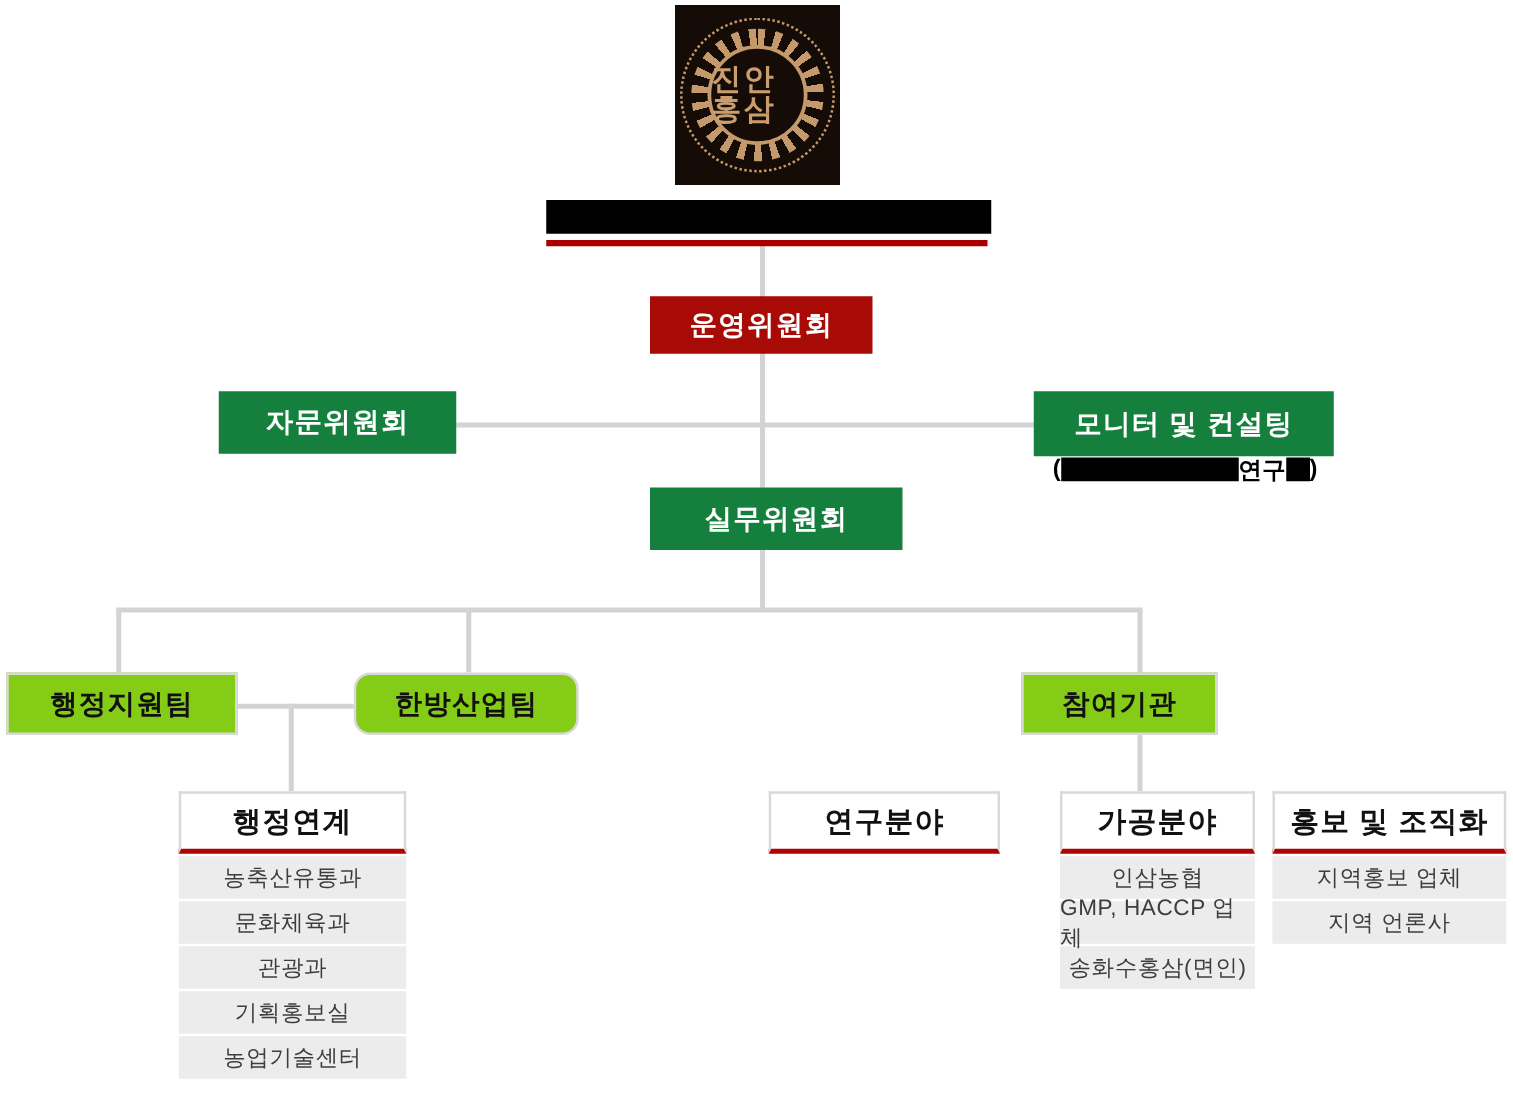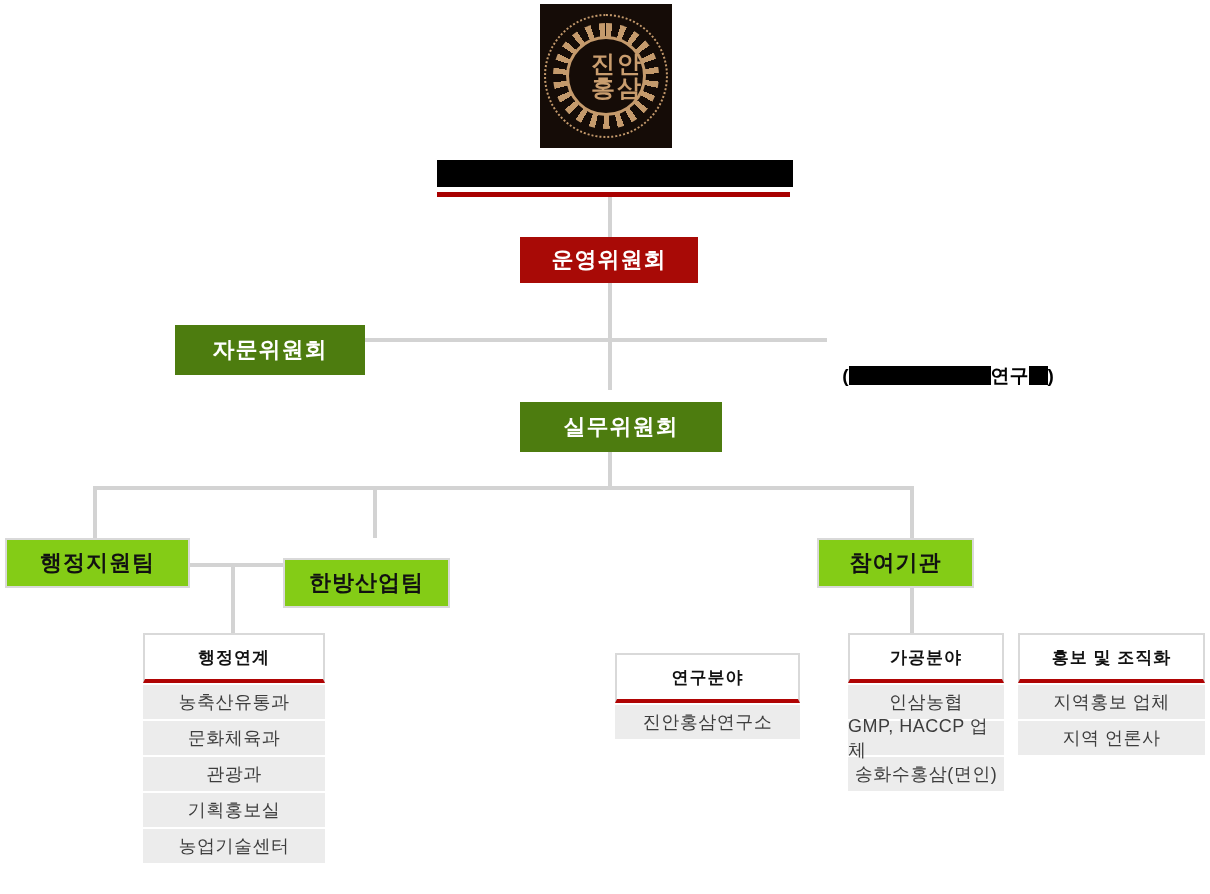--- a/index.html
+++ b/index.html
@@ -8,57 +8,57 @@
     font-family:"Liberation Sans", sans-serif;overflow:hidden;
   }
   
   .line{position:absolute;background:#d3d3d3;}
   
   .node{
     position:absolute;display:flex;align-items:center;justify-content:center;
     font-weight:bold;letter-spacing:1px;box-sizing:border-box;
   }
   .node.red{background:#a80a06;color:#ffffff;font-size:22px;}
-  .node.orange{background:#4d7c0f;color:#ffffff;font-size:22px;margin-top:12px;}
+  .node.orange{background:#15803d;color:#ffffff;font-size:22px;}
   .node.white{background:#84cc16;border:2px solid #d9d9d9;color:#111111;font-size:22px;}
   
   .logo{
     position:absolute;left:540px;top:4px;width:132px;height:144px;background:#150c07;
     display:flex;align-items:center;justify-content:center;
   }
   .emblem{
     width:120px;height:120px;border-radius:50%;border:2px dotted #c49a6c;
     display:flex;align-items:center;justify-content:center;
   }
   .emblem-band{
     width:106px;height:106px;border-radius:50%;
     background:repeating-conic-gradient(#c49a6c 0deg 7deg, transparent 7deg 16deg);
     display:flex;align-items:center;justify-content:center;
   }
   .emblem-core{
     width:74px;height:74px;border-radius:50%;background:#150c07;border:3px solid #c49a6c;
-    display:flex;flex-direction:column;align-items:flex-end;justify-content:center;
+    display:flex;flex-direction:column;align-items:flex-start;justify-content:center;
     color:#c99d6e;font-weight:bold;font-size:24px;line-height:1.02;letter-spacing:2px;
   }
   
   .masked-title{position:absolute;left:437px;top:160px;width:356px;height:27px;background:#000000;}
   .title-underline{position:absolute;left:437px;top:192px;width:353px;height:5px;background:#a80000;}
   
   .monitor-note{
     position:absolute;left:820px;top:363px;width:256px;height:25px;
     display:flex;align-items:center;justify-content:center;
     font-weight:bold;font-size:19px;color:#000000;
   }
   .mask-bar{background:#000000;height:19px;display:inline-block;}
   
   .col{position:absolute;box-sizing:border-box;}
   .col-header{
     height:50px;background:#ffffff;border:2px solid #d9d9d9;border-bottom:4px solid #b00404;
     display:flex;align-items:center;justify-content:center;
-    font-weight:bold;font-size:17px;color:#111111;box-sizing:border-box;letter-spacing:1px;
+    font-weight:bold;font-size:23px;color:#111111;box-sizing:border-box;letter-spacing:1px;
   }
   .col-items .list-item{
     height:34px;margin-top:2px;background:#ececec;
     display:flex;align-items:center;justify-content:center;
     font-size:18px;color:#3d3d3d;letter-spacing:0.5px;
   }
 </style>
 </head>
 <body>
 
@@ -90,65 +90,65 @@
   <div class="title-underline"></div>
 
   <div class="node red" style="left:520px;top:237px;width:178px;height:46px;">
     <span>운영위원회</span>
   </div>
 
   <div class="node orange" style="left:175px;top:313px;width:190px;height:50px;">
     <span>자문위원회</span>
   </div>
 
+  <div class="node orange" style="left:827px;top:313px;width:240px;height:52px;">
+    <span>모니터 및 컨설팅</span>
+  </div>
 
   <div class="monitor-note">
     <span>(</span>
     <span class="mask-bar" style="width:142px;"></span>
     <span>연구</span>
     <span class="mask-bar" style="width:19px;"></span>
     <span>)</span>
   </div>
 
   <div class="node orange" style="left:520px;top:390px;width:202px;height:50px;">
     <span>실무위원회</span>
   </div>
 
   <div class="node white" style="left:5px;top:538px;width:185px;height:50px;">
     <span>행정지원팀</span>
   </div>
 
-  <div class="node white" style="left:283px;top:558px;width:167px;height:50px;">
+  <div class="node white" style="left:283px;top:538px;width:180px;height:50px;border-radius:13px;">
     <span>한방산업팀</span>
   </div>
 
   <div class="node white" style="left:817px;top:538px;width:157px;height:50px;">
     <span>참여기관</span>
   </div>
 
   <div class="col" style="left:143px;top:633px;width:182px;">
     <div class="col-header">
       <span>행정연계</span>
     </div>
     <div class="col-items">
         <div class="list-item">농축산유통과</div>
         <div class="list-item">문화체육과</div>
         <div class="list-item">관광과</div>
         <div class="list-item">기획홍보실</div>
         <div class="list-item">농업기술센터</div>
       </div>
   </div>
 
-  <div class="col" style="left:615px;top:633px;width:185px;margin-top:20px;">
+  <div class="col" style="left:615px;top:633px;width:185px;">
     <div class="col-header">
       <span>연구분야</span>
     </div>
-    <div class="col-items">
-        <div class="list-item">진안홍삼연구소</div>
-      </div>
   </div>
 
   <div class="col" style="left:820px;top:633px;width:184px;padding-left:28px;">
     <div class="col-header">
       <span>가공분야</span>
     </div>
     <div class="col-items">
         <div class="list-item">인삼농협</div>
         <div class="list-item">GMP, HACCP 업체</div>
         <div class="list-item">송화수홍삼(면인)</div>

